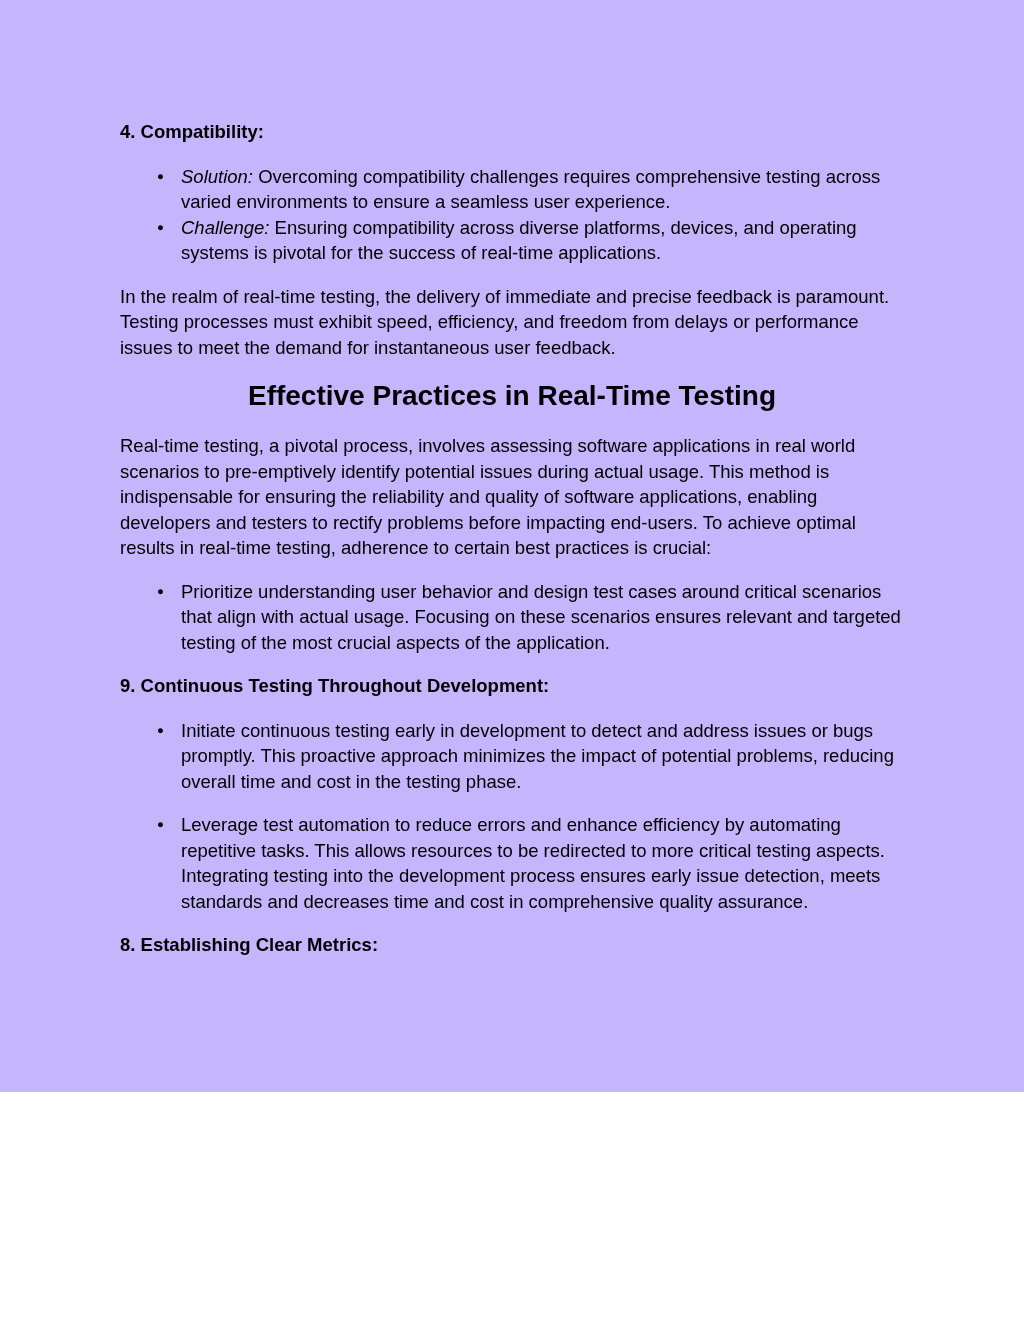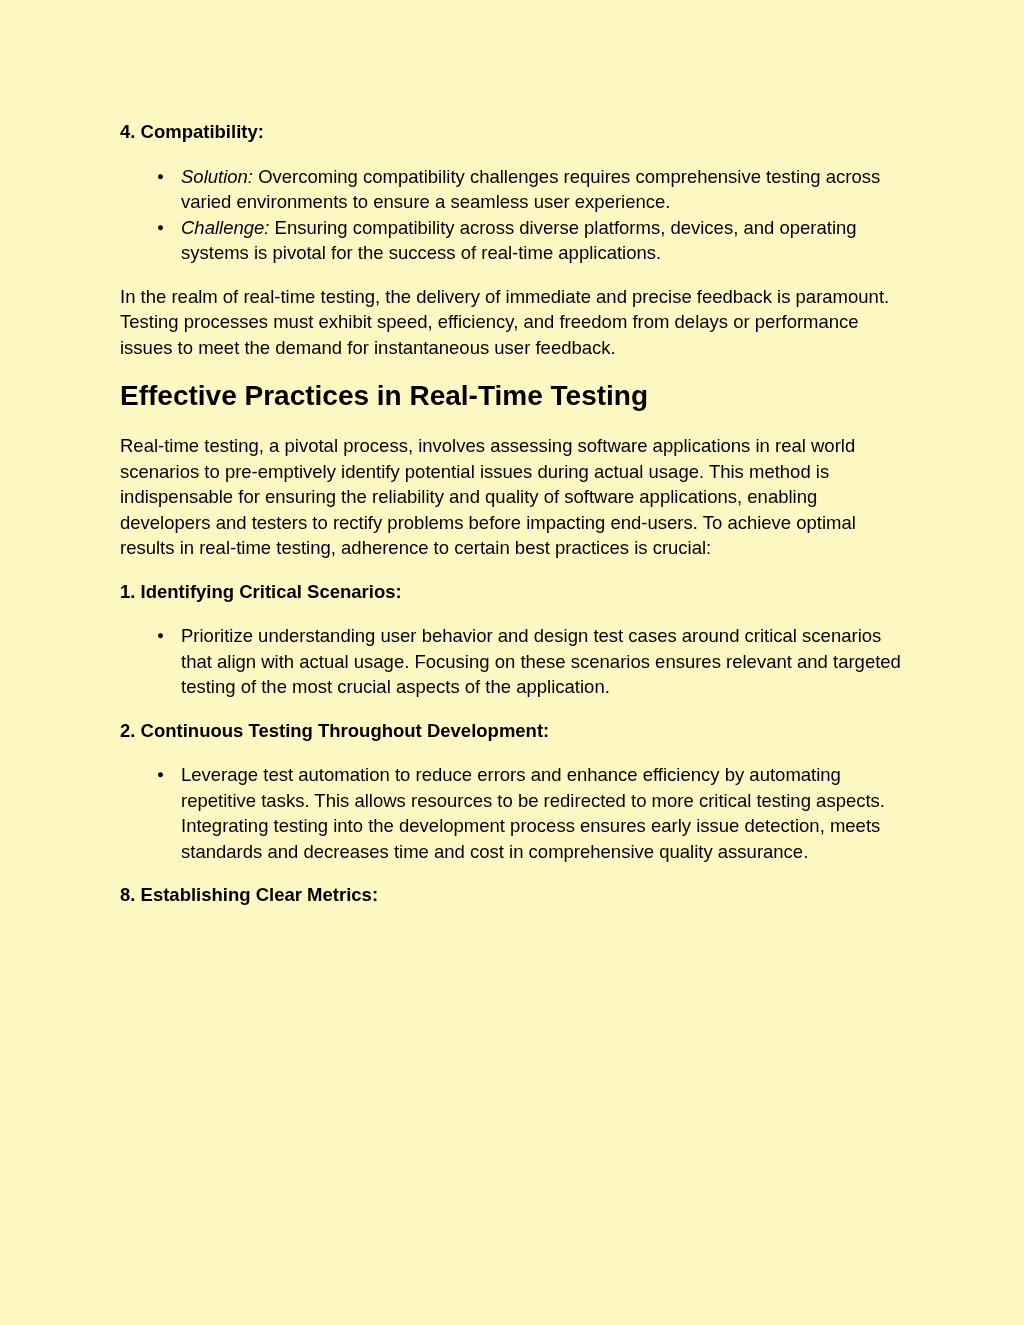--- a/index.html
+++ b/index.html
@@ -3,41 +3,42 @@
 <meta charset="utf-8">
 <style>
   html, body {
     margin: 0;
     padding: 0;
     background: #ffffff;
   }
   .page {
     position: relative;
     width: 1024px;
-    height: 1325px;
+    height: 1092px;
     box-sizing: border-box;
     padding: 119px 120px 0 120px;
-    background: #fef9c3;
+    background: #c4b5fd;
     color: #000000;
     font-family: "Liberation Sans", "DejaVu Sans", sans-serif;
     font-size: 18.5px;
     line-height: 25.5px;
     overflow: hidden;
   }
   .subheading {
     font-weight: bold;
     font-size: 18.5px;
     line-height: 25.5px;
     margin: 0 0 19px 0;
   }
   .doc-title {
     font-weight: bold;
     font-size: 28px;
     line-height: 36px;
     margin: 9px 0 19px 0;
+    text-align: center;
   }
   p.body-par {
     margin: 12px 0 18px 0;
   }
   ul.bullets {
     list-style: none;
     margin: 0 0 18px 0;
     padding: 0 0 0 61px;
   }
   ul.bullets > li {
@@ -67,28 +68,30 @@
     <li><span class="lead-italic">Challenge:</span><span> Ensuring compatibility across diverse platforms, devices, and operating systems is pivotal for the success of real-time applications.</span></li>
   </ul>
 
   <p class="body-par">In the realm of real-time testing, the delivery of immediate and precise feedback is paramount. Testing processes must exhibit speed, efficiency, and freedom from delays or performance issues to meet the demand for instantaneous user feedback.</p>
 
   <h1 class="doc-title">Effective Practices in Real-Time Testing</h1>
 
   <p class="body-par">Real-time testing, a pivotal process, involves assessing software applications in real world scenarios to pre-emptively identify potential issues during actual usage. This method is indispensable for ensuring the reliability and quality of software applications, enabling developers and testers to rectify problems before impacting end-users. To achieve optimal results in real-time testing, adherence to certain best practices is crucial:</p>
 
   <section>
-    <h3 class="subheading">1. Identifying Critical Scenarios:</h3>
     <ul class="bullets">
       <li><span>Prioritize understanding user behavior and design test cases around critical scenarios that align with actual usage. Focusing on these scenarios ensures relevant and targeted testing of the most crucial aspects of the application.</span></li>
     </ul>
   </section>
 
   <section>
-    <h3 class="subheading">2. Continuous Testing Throughout Development:</h3>
+    <h3 class="subheading">9. Continuous Testing Throughout Development:</h3>
+    <ul class="bullets">
+      <li><span>Initiate continuous testing early in development to detect and address issues or bugs promptly. This proactive approach minimizes the impact of potential problems, reducing overall time and cost in the testing phase.</span></li>
+    </ul>
   </section>
 
   <section>
     <ul class="bullets">
       <li><span>Leverage test automation to reduce errors and enhance efficiency by automating repetitive tasks. This allows resources to be redirected to more critical testing aspects. Integrating testing into the development process ensures early issue detection, meets standards and decreases time and cost in comprehensive quality assurance.</span></li>
     </ul>
   </section>
 
   <section>
     <h3 class="subheading">8. Establishing Clear Metrics:</h3>

